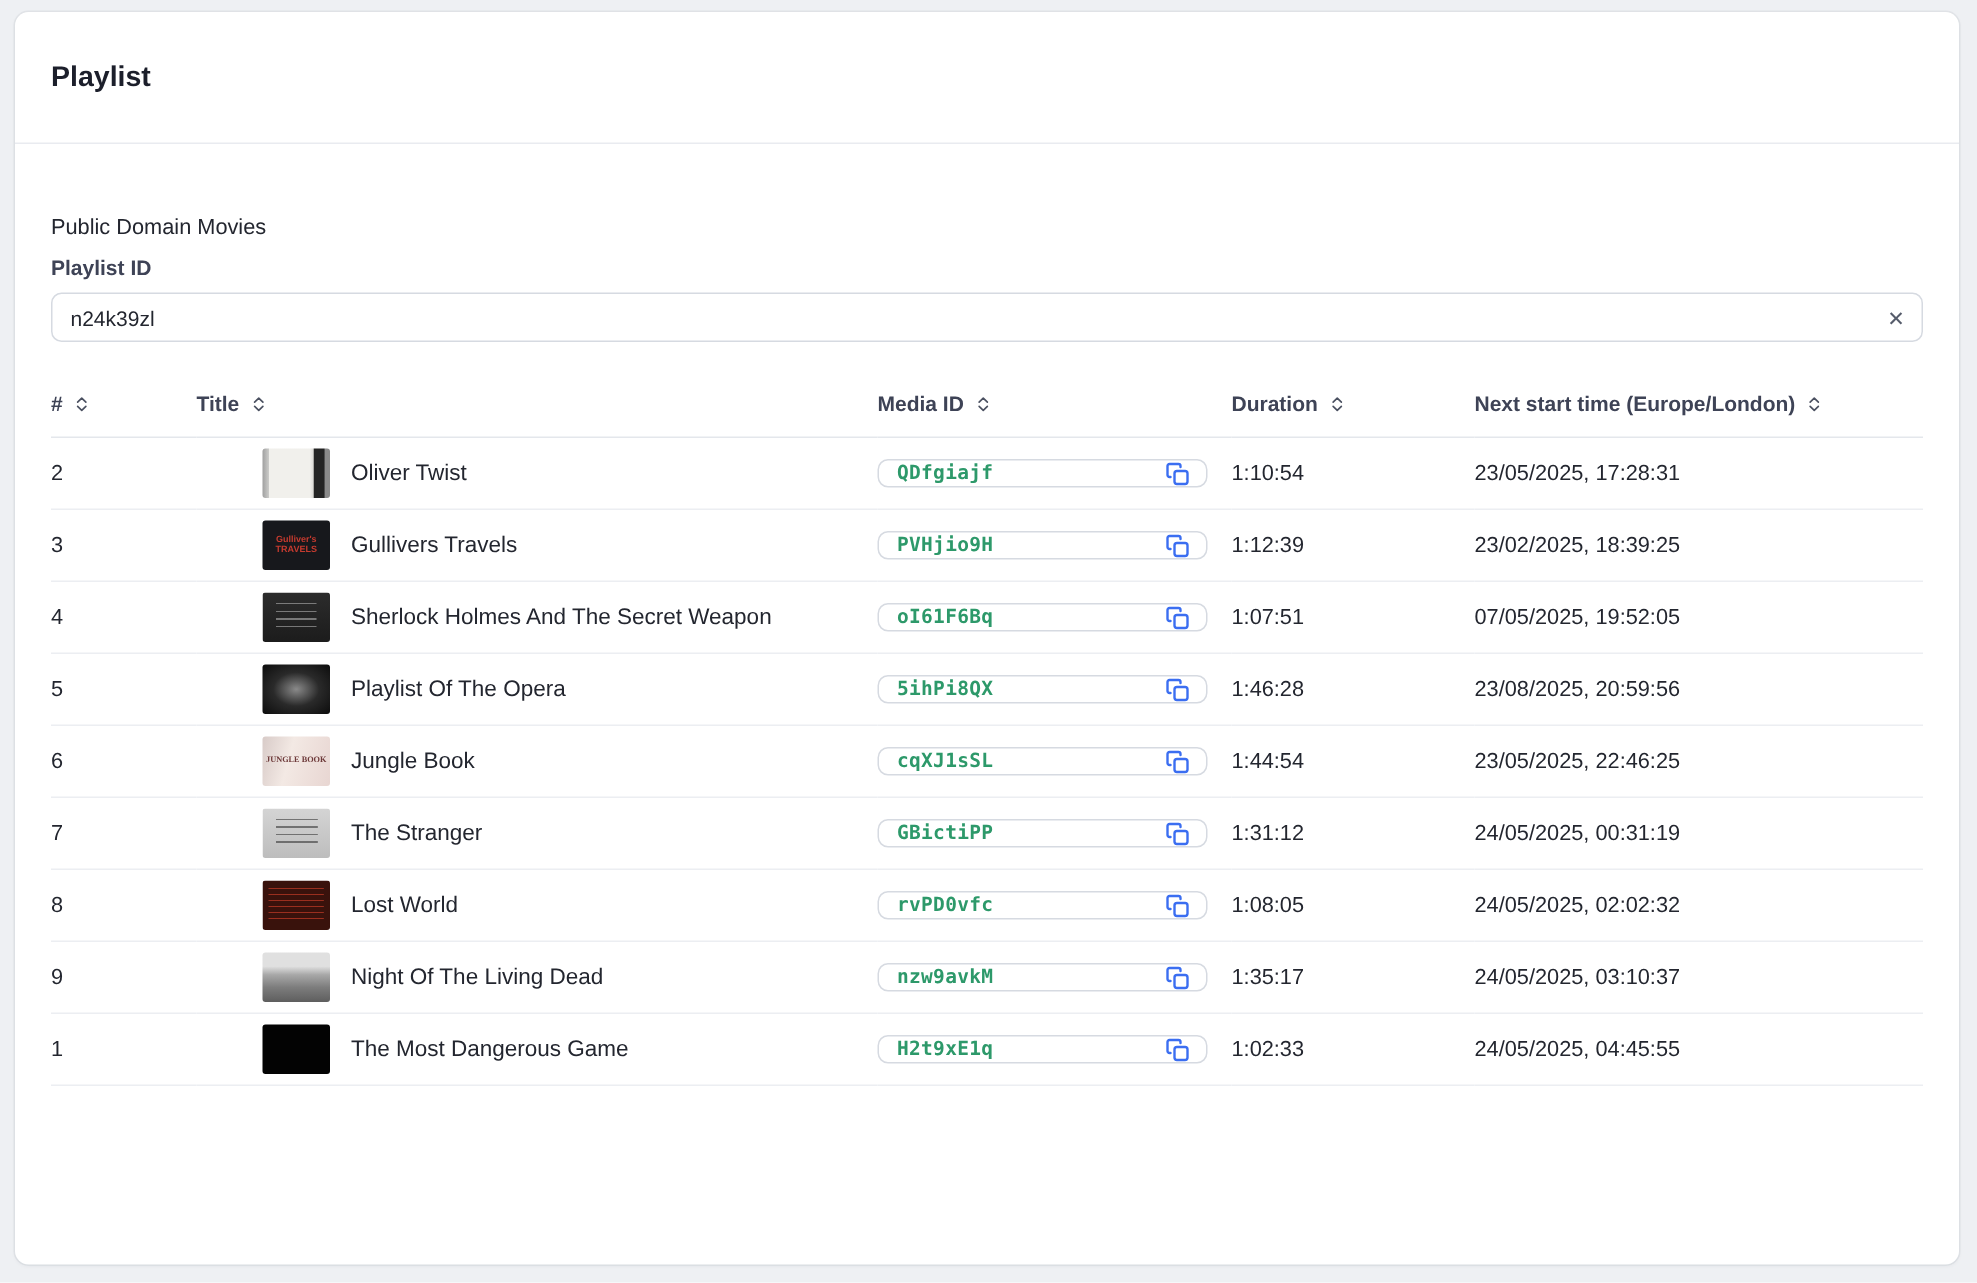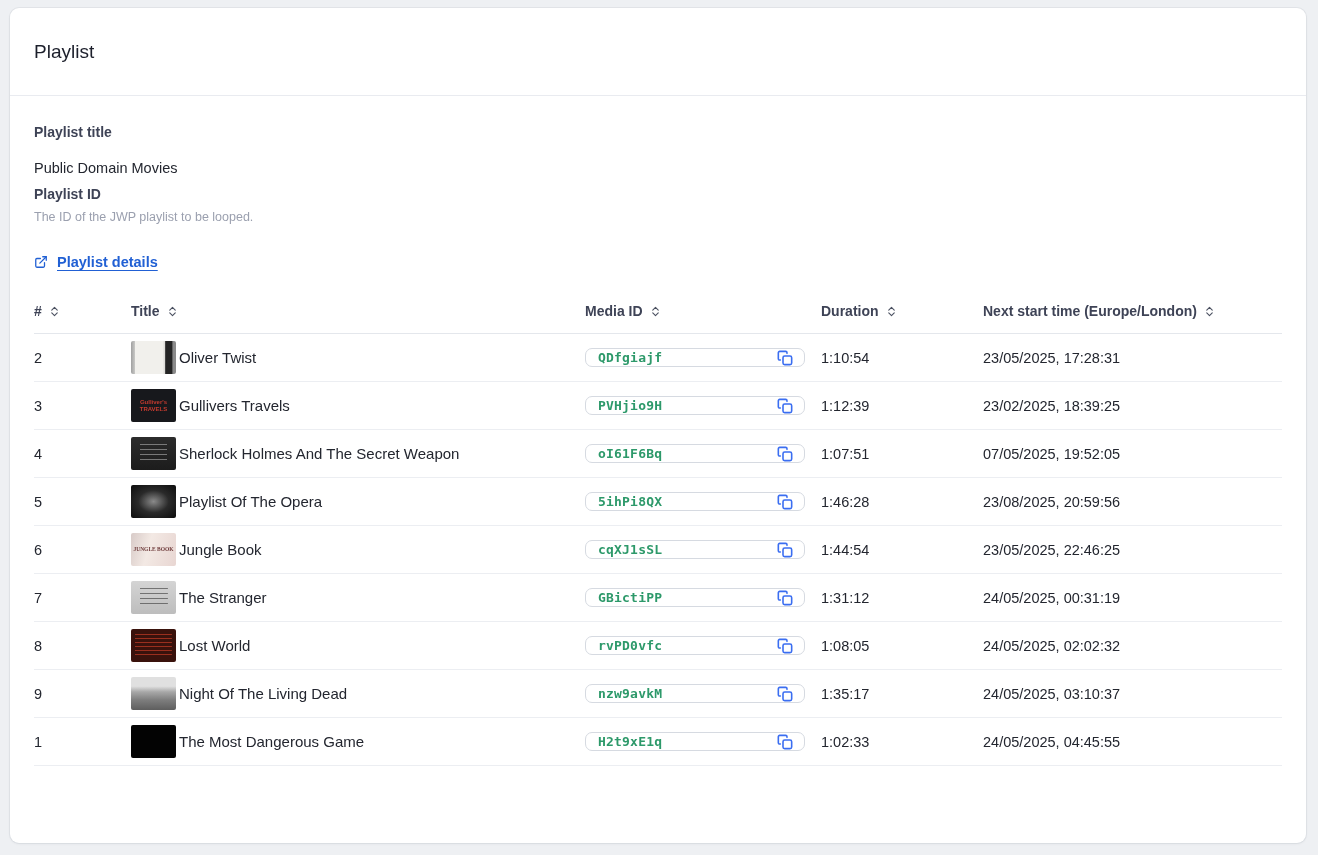--- a/index.html
+++ b/index.html
@@ -18,21 +18,21 @@
     border-radius: 9px;
     box-shadow: 0 0 0 1px rgba(20,30,55,0.05), 0 1px 3px rgba(20,30,55,0.06);
   }
   .card-header {
     height: 88px;
     display: flex;
     align-items: center;
     padding: 0 24px;
     border-bottom: 1px solid #e9ebf0;
   }
-  .card-title { font-size: 19px; font-weight: 400; color: #1c1f2b; }
+  .card-title { font-size: 19px; font-weight: 700; color: #1c1f2b; }
   .card-body { padding: 28px 24px 24px 24px; }
 
   .field-label { font-size: 14px; font-weight: 700; color: #3e4356; }
   .field-value { font-size: 14.5px; color: #23262f; margin-top: 20px; }
   .field-block + .field-block { margin-top: 10px; }
 
   .input-wrap { position: relative; margin-top: 9px; }
   .text-input {
     width: 100%; height: 33px;
     border: 1px solid #d6dae1;
@@ -90,21 +90,21 @@
 
   .thumb {
     width: 45px; height: 33px;
     border-radius: 2px;
     overflow: hidden;
     display: flex; align-items: center; justify-content: center;
     text-align: center;
     flex: 0 0 auto;
     background: #888;
   }
-  .title-cell-inner { display: flex; align-items: center; gap: 3px; }
+  .title-cell-inner { display: flex; align-items: center; gap: 14px; margin-left: 44px; }
   .thumb-text { font-weight: 700; line-height: 1.1; }
 
   .thumb-oliver-twist { background:
     linear-gradient(90deg, #a0a0a0 0%, #c9c9c7 9%, #f1f0ec 10%, #f1f0ec 70%, #dddcd8 75%, #242424 77%, #242424 91%, #8a8a8a 93%); }
   .thumb-gullivers-travels { background: #17181c; }
   .thumb-gullivers-travels .thumb-text { color: #c63b2f; font-size: 6px; }
   .thumb-sherlock-holmes { background:
     repeating-linear-gradient(180deg, rgba(190,190,190,0.55) 0 1px, transparent 1px 5px) center / 60% 58% no-repeat,
     linear-gradient(#2c2c2c, #1c1c1c); }
   .thumb-phantom-of-the-opera { background: radial-gradient(ellipse at center, #8a8a8a 0%, #2a2a2a 48%, #0c0c0c 100%); }
@@ -146,41 +146,33 @@
 
 <div class="card">
 
   <div class="card-header">
     <div class="card-title">Playlist</div>
   </div>
 
   <div class="card-body">
 
     <div class="field-block">
-      <div class="field-label">Playlist title</div>
       <div class="field-value">Public Domain Movies</div>
     </div>
 
     <div class="field-block">
       <div class="field-label">Playlist ID</div>
-      <div class="help-text">The ID of the JWP playlist to be looped.</div>
+      <div class="input-wrap">
+        <input class="text-input" type="text" value="n24k39zl" style="">
+        <button class="clear-btn">
+          <span>✕</span>
+        </button>
+      </div>
     </div>
 
-    <div class="details-link-row">
-      <a href="#" class="details-link">
-        <span class="ext-icon">
-          <svg width="14" height="14" viewBox="0 0 24 24" fill="none" stroke="currentColor" stroke-width="2.2" stroke-linecap="round" stroke-linejoin="round">
-            <path d="M18 13v6a2 2 0 0 1-2 2H5a2 2 0 0 1-2-2V8a2 2 0 0 1 2-2h6"></path>
-            <polyline points="15 3 21 3 21 9"></polyline>
-            <line x1="10" y1="14" x2="21" y2="3"></line>
-          </svg>
-        </span>
-        <span>Playlist details</span>
-      </a>
-    </div>
 
     <table class="media-table">
       <colgroup>
         <col style="width:97px">
         <col style="width:454px">
         <col style="width:236px">
         <col style="width:162px">
         <col>
       </colgroup>
       <thead>

